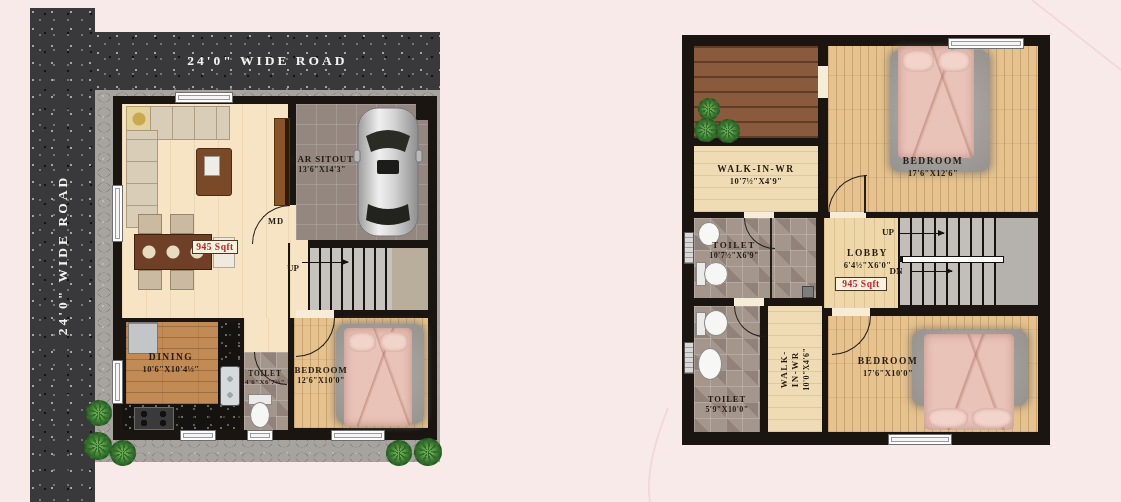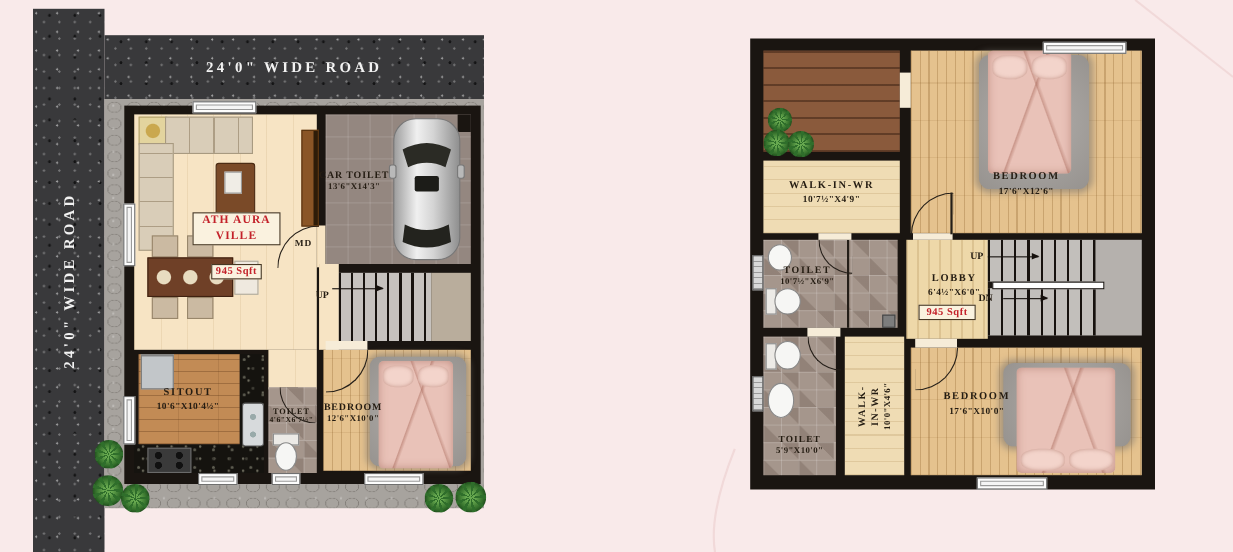--- a/index.html
+++ b/index.html
@@ -164,39 +164,36 @@
         </linearGradient>
       </defs>
     <rect x="6" y="2" width="60" height="128" rx="20" fill="url(#carg)" stroke="#777"></rect>
     <path d="M14,30 Q36,18 58,30 L53,46 Q36,38 19,46 Z" fill="#2b2b25"></path>
     <rect x="25" y="54" width="22" height="14" rx="2" fill="#1c1c18"></rect>
     <path d="M16,98 Q36,108 56,98 L58,114 Q36,124 14,114 Z" fill="#23231e"></path>
     <rect x="2" y="44" width="6" height="12" rx="2" fill="#b9b9b9" stroke="#777"></rect>
     <rect x="64" y="44" width="6" height="12" rx="2" fill="#b9b9b9" stroke="#777"></rect>
   </svg>
 
-  <div class="abs redbox" style="left:175px;top:193px;width:78px;font-size:10.5px;letter-spacing:1px;line-height:14px">
-    <span>ATH AURA VILLE</span>
-  </div>
   <div class="abs redbox" style="left:192px;top:240px;width:44px;font-size:9.5px;line-height:12px">
     <span>945 Sqft</span>
   </div>
   <div class="abs rl" style="left:264px;top:216px;width:24px;font-size:8.5px;letter-spacing:1px">
     <span>MD</span>
   </div>
   <div class="abs rl" style="left:286px;top:154px;width:72px;font-size:9px">
-    <span class="nm" style="letter-spacing:.8px">CAR TOILET</span>
+    <span class="nm" style="letter-spacing:.8px">CAR SITOUT</span>
     <span class="dm" style="font-size:8px">13'6"X14'3"</span>
   </div>
   <div class="abs rl" style="left:283px;top:263px;width:20px;font-size:9px">
     <span>UP</span>
   </div>
   <div class="abs arrowline" style="left:302px;top:262px;width:46px"></div>
   <div class="abs rl" style="left:126px;top:352px;width:90px;font-size:9.5px">
-    <span class="nm">SITOUT</span>
+    <span class="nm">DINING</span>
     <span class="dm" style="font-size:8.5px">10'6"X10'4½"</span>
   </div>
   <div class="abs rl" style="left:239px;top:369px;width:52px;font-size:7.5px">
     <span class="nm" style="letter-spacing:.8px">TOILET</span>
     <span class="dm" style="font-size:7px">4'6"X6'7½"</span>
   </div>
   <div class="abs rl" style="left:292px;top:365px;width:58px;font-size:9px">
     <span class="nm" style="letter-spacing:.8px">BEDROOM</span>
     <span class="dm" style="font-size:8px">12'6"X10'0"</span>
   </div>

